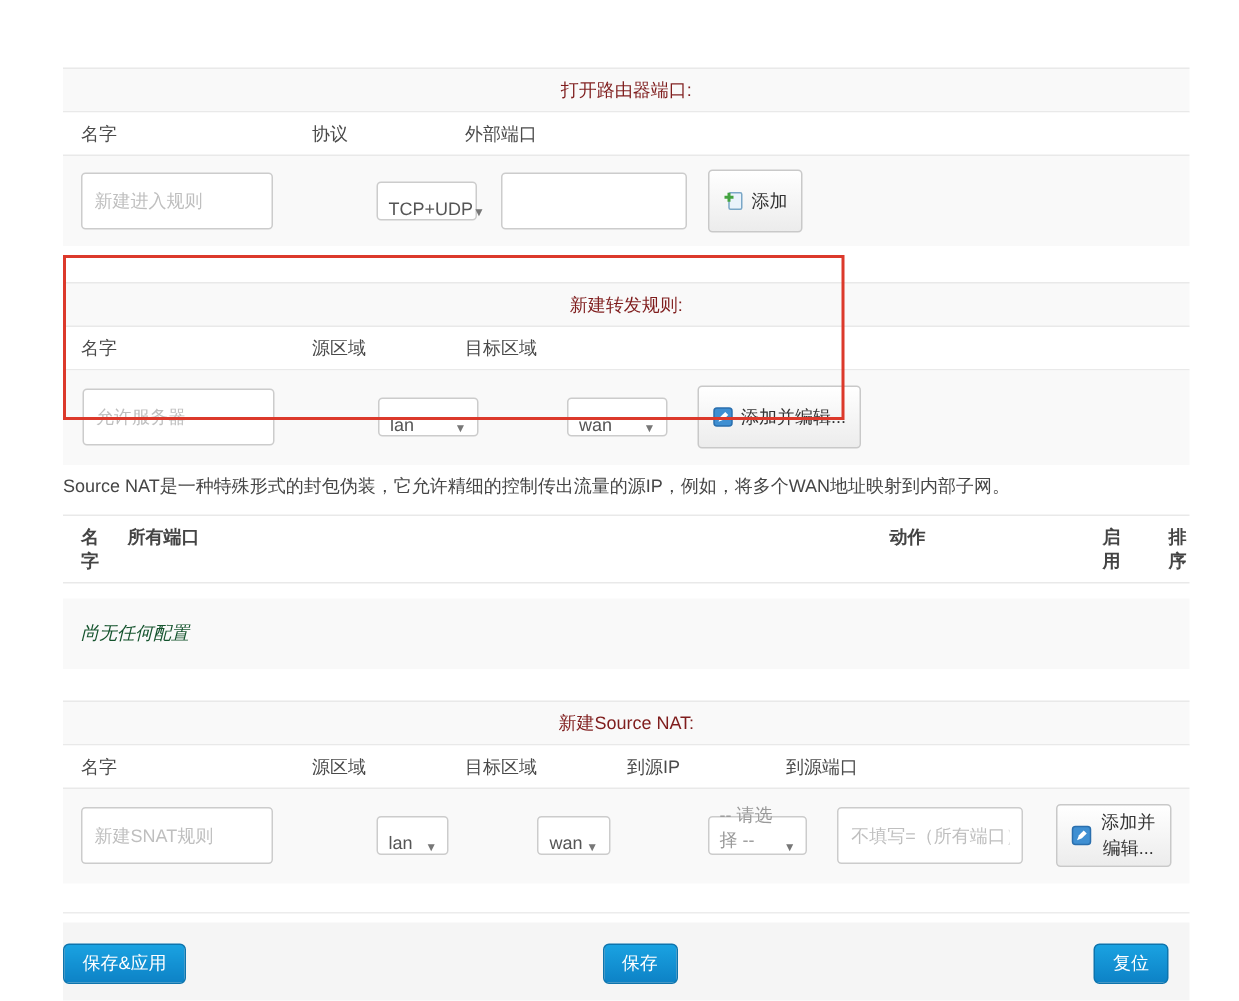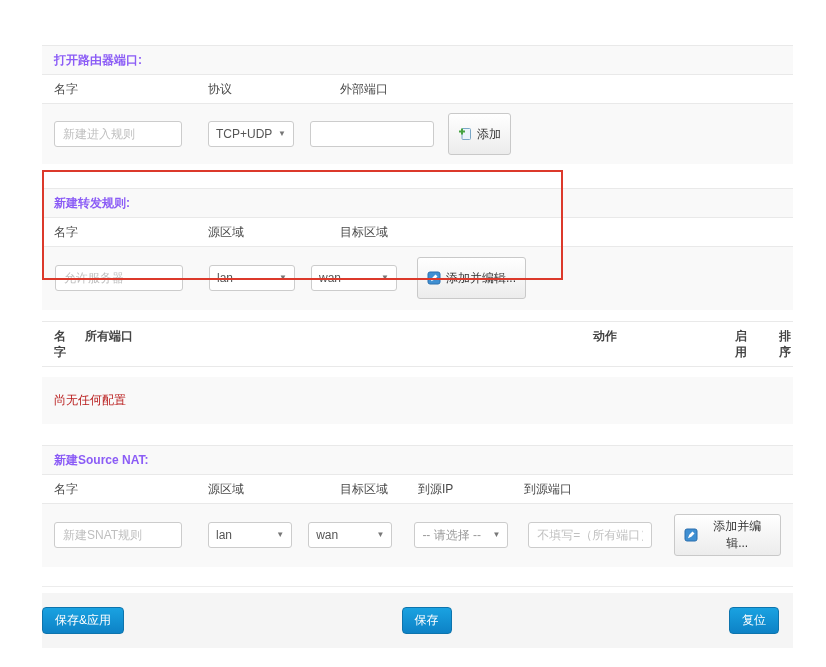--- a/index.html
+++ b/index.html
@@ -7,45 +7,46 @@
   body { font-family: "Liberation Sans", "DejaVu Sans", sans-serif; font-size: 12px; color: #4a4a4a; position: relative; }
 
   .content { width: 751px; margin-left: 42px; padding-top: 45px; }
 
   
   .section { width: 100%; }
   .sec-title {
     background: #f9f9f9;
     border-top: 1px solid #e9e9e9;
     border-bottom: 1px solid #e9e9e9;
-    font-weight: bold;
-    color: #8b5cf6;
+    font-weight: normal;
+    color: #7f1d1d;
     padding: 7px 12px;
     line-height: 14px;
+    text-align: center;
   }
   .row { display: flex; align-items: center; }
   .sec-labels { padding: 7px 12px; border-bottom: 1px solid #e9e9e9; color: #4a4a4a; line-height: 14px; background: #fff; }
   .sec-inputs { background: #f9f9f9; padding: 9px 12px; }
 
-  .lc1 { width: 154px; } .lc2 { width: 102px; } .lc3 { width: 108px; text-align: center; } .lc4 { width: 106px; } .lc5 { width: 146px; }
+  .lc1 { width: 154px; } .lc2 { width: 102px; } .lc3 { width: 108px; } .lc4 { width: 106px; } .lc5 { width: 146px; }
 
   input.text {
-    height: 26px; width: 128px; border: 1px solid #ccc; border-radius: 3px;
+    height: 38px; width: 128px; border: 1px solid #ccc; border-radius: 3px;
     padding: 0 8px; font-size: 12px; color: #555; background: #fff; outline: none;
     font-family: "Liberation Sans", sans-serif;
   }
   input.text::placeholder { color: #bfbfbf; opacity: 1; }
   input.text.wide { width: 124px; }
   .mr-a { margin-right: 26px; } .mr-b { margin-right: 16px; } .mr-c { margin-right: 22px; }
   .mr-d { margin-right: 20px; } .mr-e { margin-right: 14px; }
 
   .select {
-    height: 26px; width: 86px; border: 1px solid #ccc; border-radius: 3px; background: #fff;
-    display: inline-flex; align-items: center; justify-content: space-between;
-    padding: 0 7px; color: #555; cursor: default;
+    height: 26px; width: 67px; border: 1px solid #ccc; border-radius: 3px; background: #fff;
+    display: inline-flex; align-items: flex-end; justify-content: space-between;
+    padding: 0 7px; color: #555; cursor: default; margin-left: 43px;
   }
   .select .caret { font-size: 8px; color: #777; line-height: 1; }
   .select.muted .sel-text { color: #999; }
   .select.wide { width: 96px; }
 
   .btn-gray {
     height: 42px; display: inline-flex; align-items: center; gap: 5px;
     background: linear-gradient(#ffffff, #ececec); border: 1px solid #c9c9c9; border-radius: 3px;
     padding: 0 9px; font-size: 12px; color: #333; cursor: pointer;
     font-family: "Liberation Sans", sans-serif;
@@ -60,21 +61,21 @@
     margin-top: 11px; border-top: 1px solid #e9e9e9; border-bottom: 1px solid #e9e9e9;
     display: flex; padding: 6px 0 6px 12px; font-weight: bold; color: #444; line-height: 16px;
   }
   .th-narrow { width: 14px; word-break: break-all; }
   .th1 { margin-right: 17px; }
   .th2 { flex: 1; }
   .th3 { width: 142px; }
   .th4 { margin-right: 30px; }
   .snat-empty {
     margin-top: 10px; background: #f9f9f9; height: 47px; display: flex; align-items: center;
-    padding-left: 12px; color: #b91c1c;
+    padding-left: 12px; font-style: italic; color: #14532d;
   }
 
   .gap24 { height: 24px; } .gap21 { height: 21px; }
 
   
   .footer-divider { margin-top: 19px; border-top: 1px solid #ececec; }
   .footer-band {
     margin-top: 6px; background: #f5f5f5; height: 55px;
     display: flex; align-items: center; justify-content: space-between; gap: 8px; padding-right: 14px;
   }
@@ -146,20 +147,21 @@
           <svg width="14" height="14" viewBox="0 0 14 14">
               <rect x="1" y="1" width="12" height="12" rx="2" fill="#3f8fd2" stroke="#2a6fae"></rect>
               <path d="M4 10.2l1.3-3.4 3.2-3.2 2 2-3.2 3.2L4 10.2z" fill="#fff"></path>
             </svg>
         </span>
         <span>添加并编辑...</span>
       </button>
     </div>
   </div>
 
+  <div class="snat-desc">Source NAT是一种特殊形式的封包伪装，它允许精细的控制传出流量的源IP，例如，将多个WAN地址映射到内部子网。</div>
 
   <div class="snat-table-head">
     <span class="th-narrow th1">名字</span>
     <span class="th2">所有端口</span>
     <span class="th3">动作</span>
     <span class="th-narrow th4">启用</span>
     <span class="th-narrow">排序</span>
   </div>
 
   <div class="snat-empty">尚无任何配置</div>

